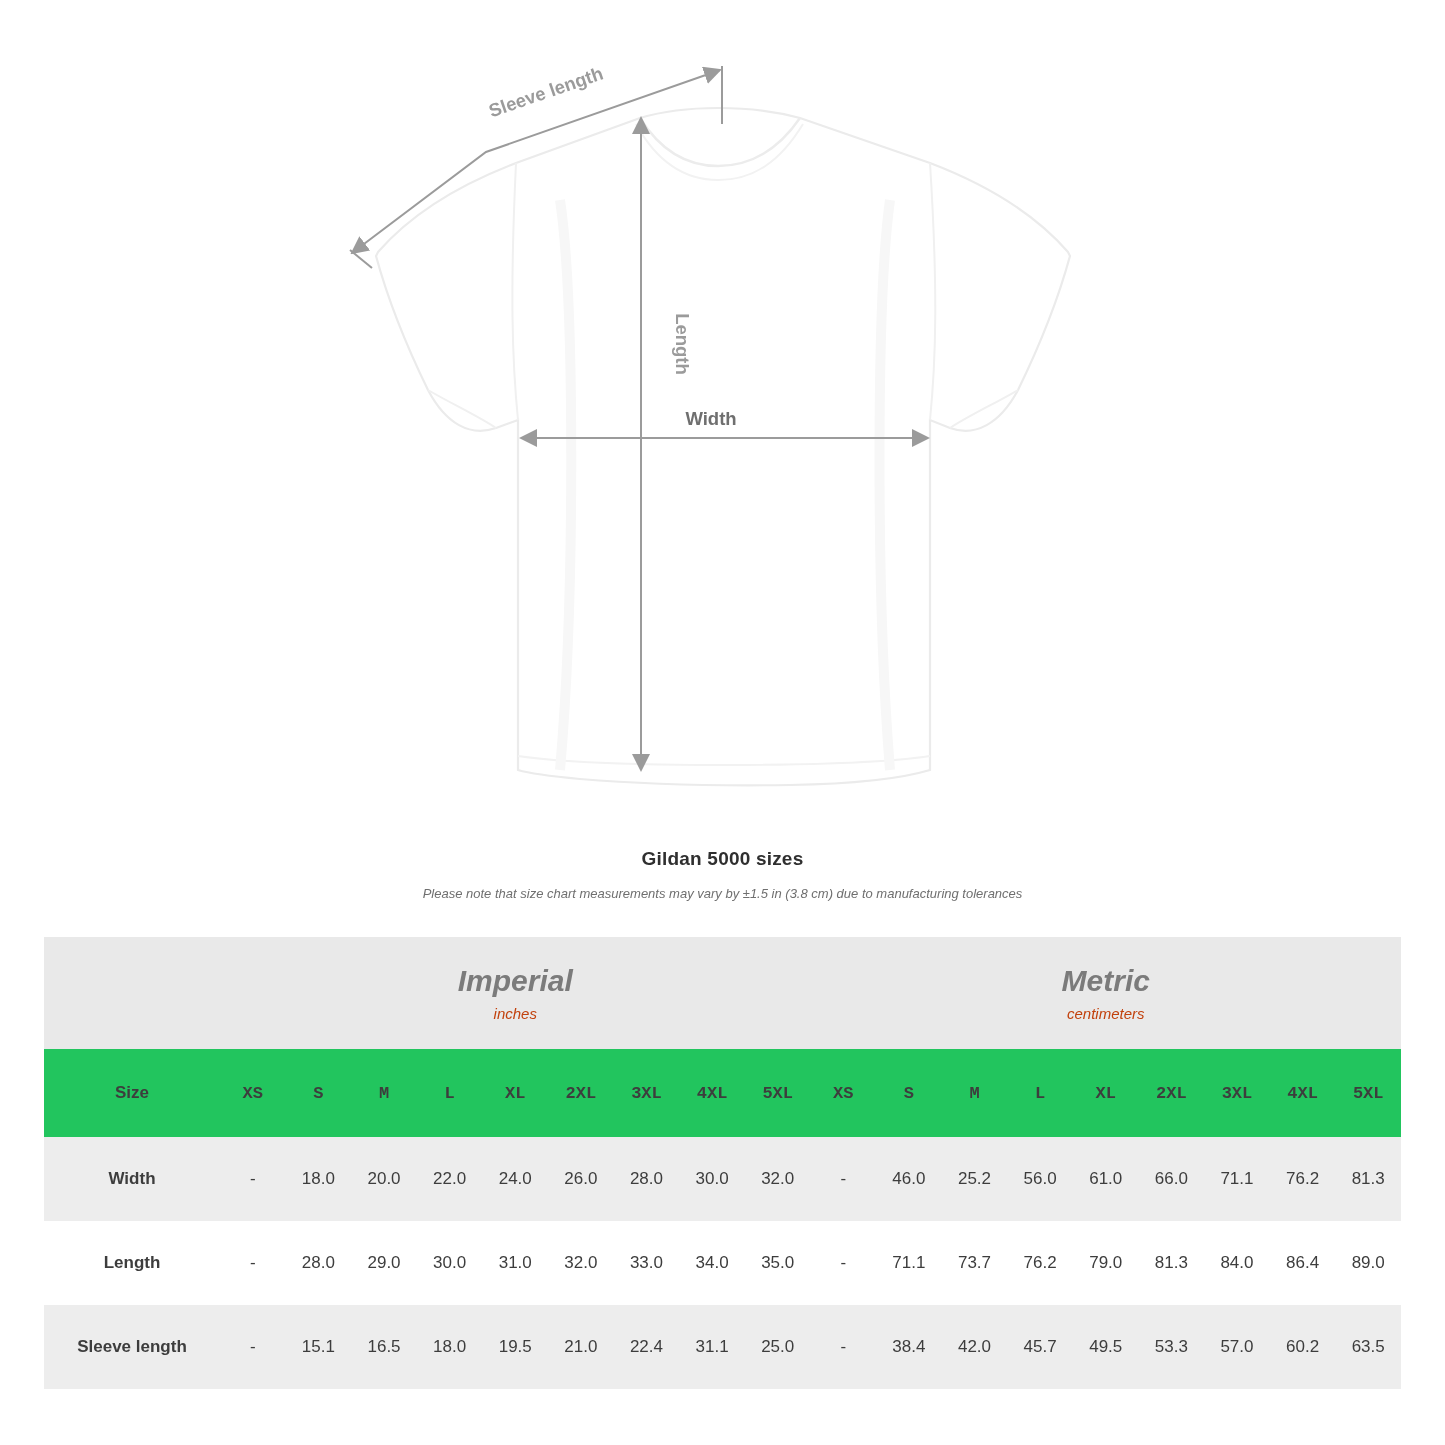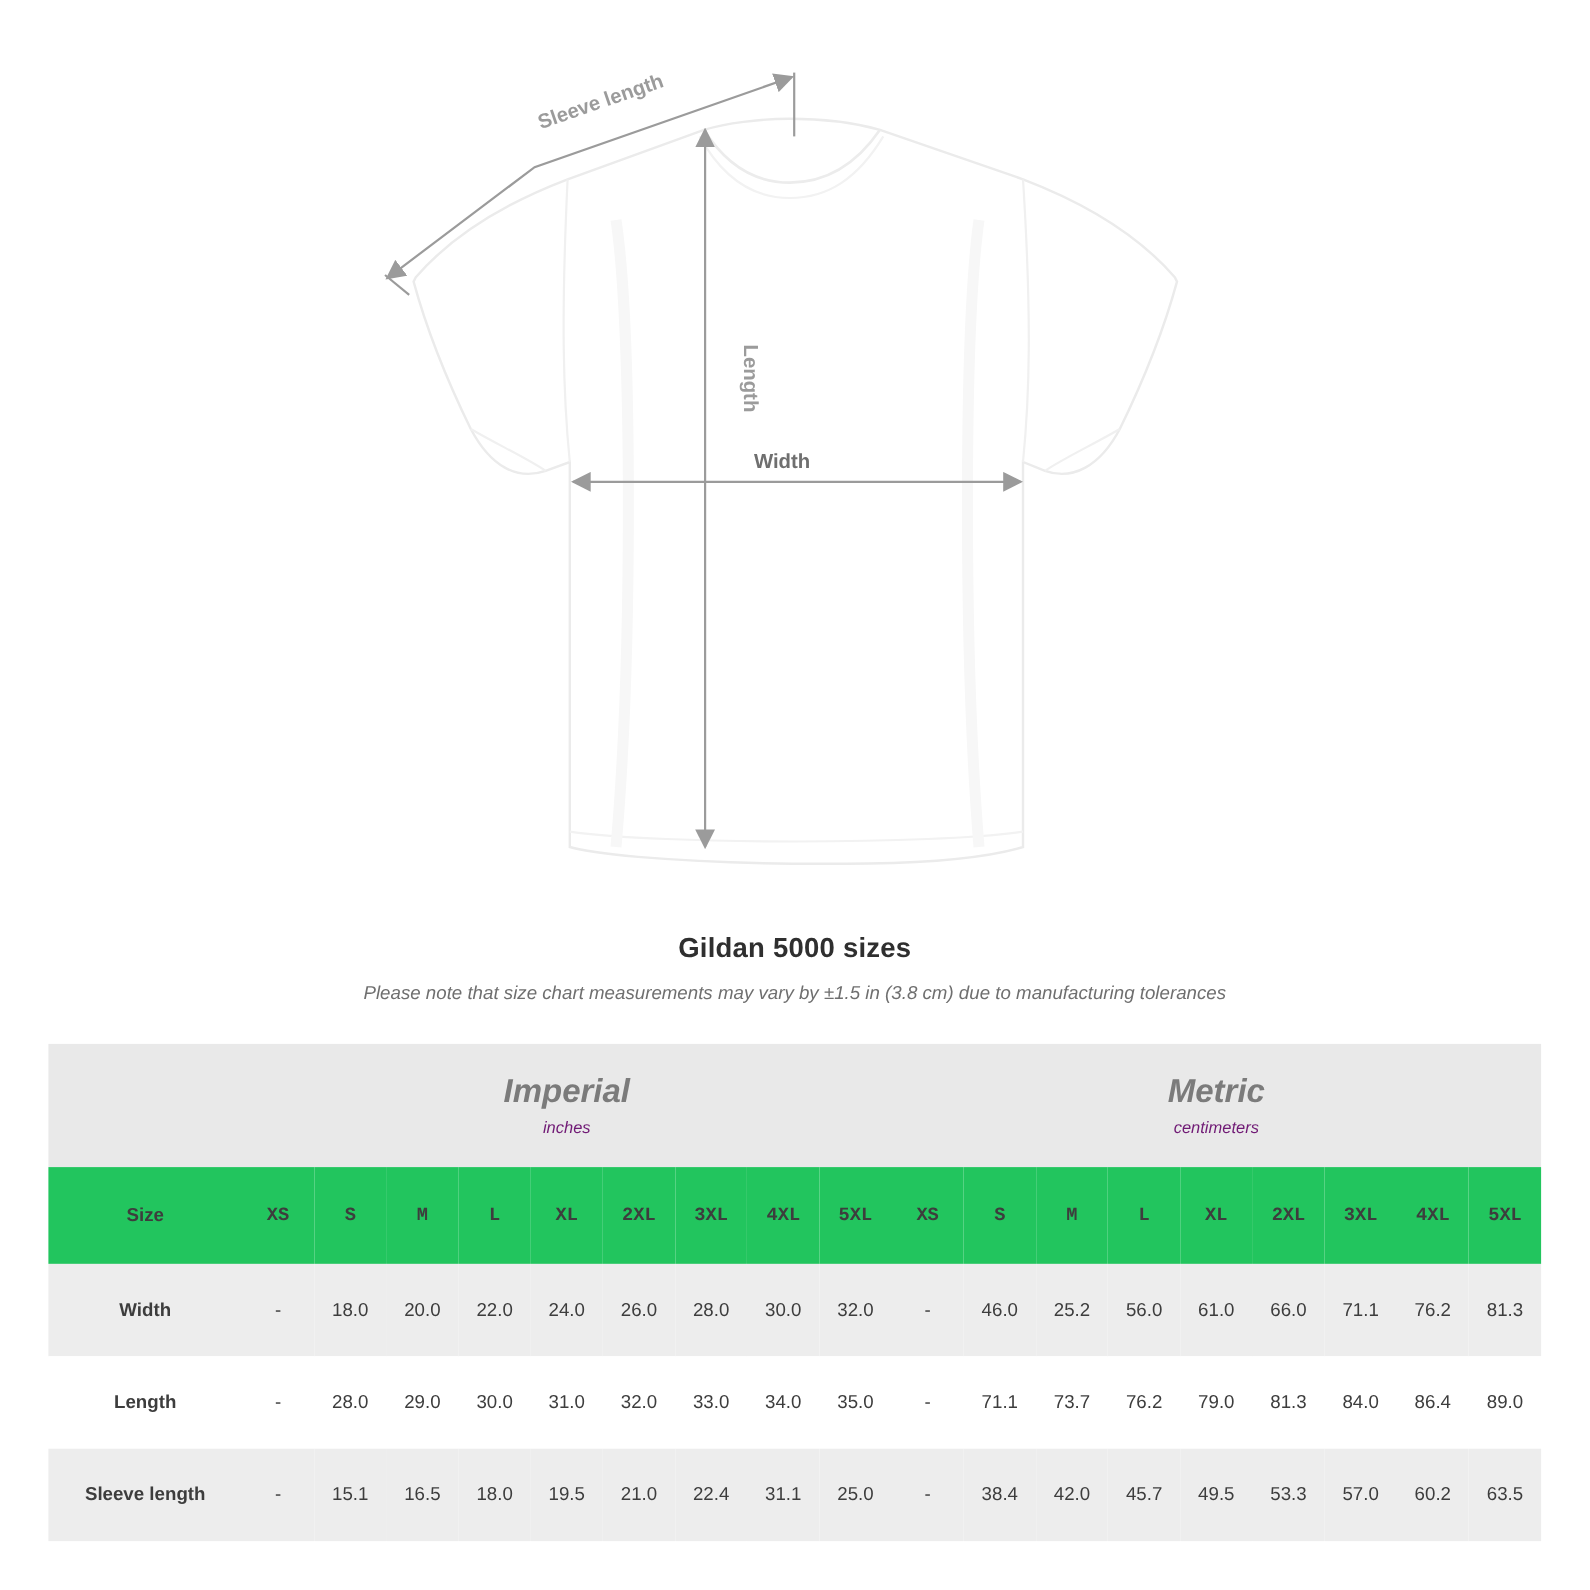--- a/index.html
+++ b/index.html
@@ -27,30 +27,30 @@
     width: 1445px;
     height: 820px;
   }
   .illustration svg {
     display: block;
   }
 
   
   .chart-title {
     text-align: center;
-    font-size: 25px;
+    font-size: 19px;
     font-weight: bold;
     color: #2f2f2f;
     margin: 0;
     padding-top: 28px;
     letter-spacing: 0.2px;
   }
   .chart-subtitle {
     text-align: center;
-    font-size: 17px;
+    font-size: 13px;
     font-style: italic;
     color: #6f6f6f;
     margin: 0;
     padding-top: 16px;
   }
 
   
   .table-wrap {
     padding: 36px 44px 0 44px;
   }
@@ -75,21 +75,21 @@
   .unit-name {
     font-size: 30px;
     font-style: italic;
     font-weight: bold;
     color: #7b7b7b;
     line-height: 1.1;
   }
   .unit-sub {
     font-size: 15px;
     font-style: italic;
-    color: #701a75;
+    color: #c2410c;
     padding-top: 8px;
   }
 
   
   .size-row td {
     height: 88px;
     background: #22c55e;
     font-size: 17px;
     color: #3d3d3d;
   }

